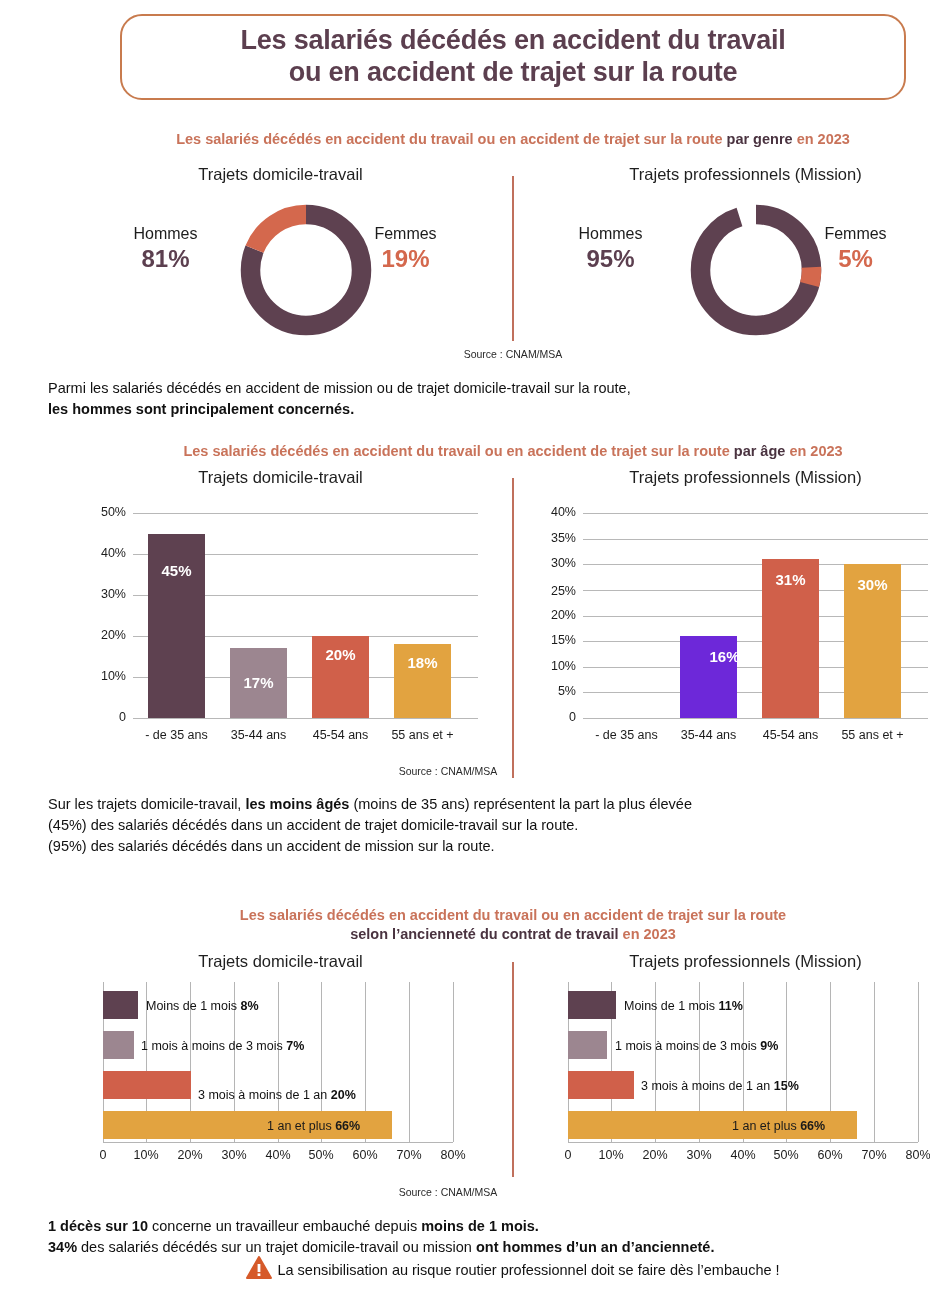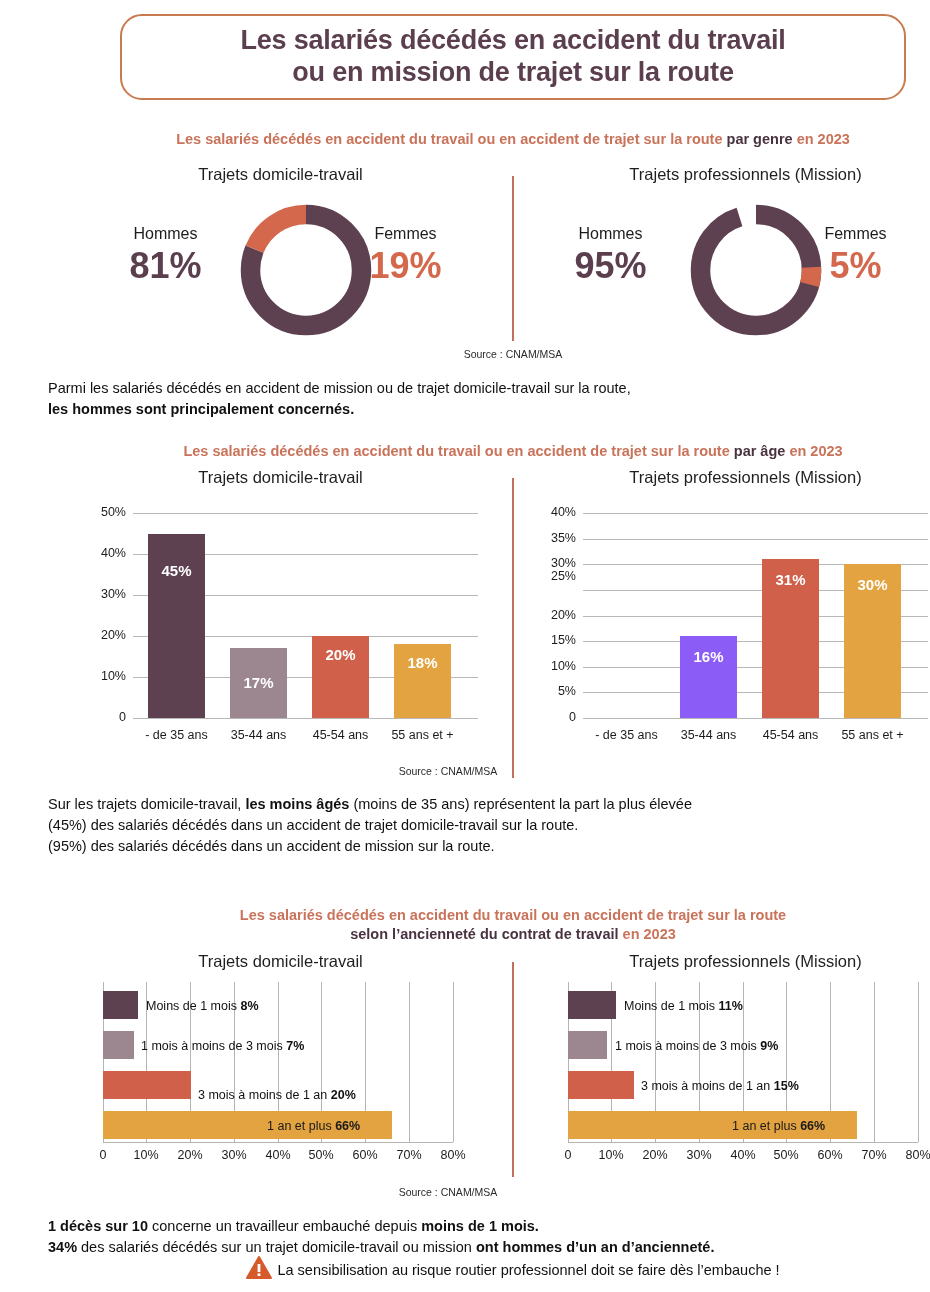--- a/index.html
+++ b/index.html
@@ -77,21 +77,21 @@
   .commentary b { font-weight: bold; }
 
   
   .donut-wrap { position: absolute; }
   .donut-label {
     position: absolute;
     text-align: center;
     white-space: nowrap;
   }
   .dl-name { font-size: 16px; color: #1c1c1c; display: block; }
-  .dl-val { font-size: 36px; font-weight: bold; display: block; margin-top: 2px; }
+  .dl-val { font-size: 24px; font-weight: bold; display: block; margin-top: 2px; }
   .dl-val.dark { color: #5c3f4f; }
   .dl-val.orange { color: #d4684d; }
 
   
   .vchart { position: absolute; }
   .vaxis-lbl {
     position: absolute;
     font-size: 12.5px;
     color: #1c1c1c;
     text-align: right;
@@ -154,21 +154,21 @@
   }
   .warn-icon { display: inline-block; vertical-align: -4px; margin-right: 5px; }
 </style>
 </head>
 <body>
 
 <div class="page">
 
   <div class="title-box">
     <div class="title-line">Les salariés décédés en accident du travail</div>
-    <div class="title-line">ou en mission de trajet sur la route</div>
+    <div class="title-line">ou en accident de trajet sur la route</div>
   </div>
 
   <div class="sec-head" style="top:130px;">
     <span>Les salariés décédés en accident du travail ou en accident de trajet sur la route </span><span class="dark">par genre </span><span>en 2023</span>
   </div>
 
   <div class="sub-title" style="left:0; top:165px; width:465px;">Trajets domicile-travail</div>
   <div class="sub-title" style="left:465px; top:165px; width:465px;">Trajets professionnels (Mission)</div>
 
   <div class="vdiv" style="left:464px; top:176px; height:165px;"></div>
@@ -261,28 +261,28 @@
     <div class="gridline" style="left:70px; top:89.9px;  width:345px;"></div>
     <div class="gridline" style="left:70px; top:115.5px; width:345px;"></div>
     <div class="gridline" style="left:70px; top:141.1px; width:345px;"></div>
     <div class="gridline" style="left:70px; top:166.8px; width:345px;"></div>
     <div class="gridline" style="left:70px; top:192.4px; width:345px;"></div>
     <div class="gridline" style="left:70px; top:218px;   width:345px;"></div>
 
     <div class="vaxis-lbl" style="left:5px; top:5px;     width:58px;">40%</div>
     <div class="vaxis-lbl" style="left:5px; top:30.6px;  width:58px;">35%</div>
     <div class="vaxis-lbl" style="left:5px; top:56.3px;  width:58px;">30%</div>
-    <div class="vaxis-lbl" style="left:5px; top:69px;  width:58px;">25%</div>
+    <div class="vaxis-lbl" style="left:5px; top:84px;  width:58px;">25%</div>
     <div class="vaxis-lbl" style="left:5px; top:107.5px; width:58px;">20%</div>
     <div class="vaxis-lbl" style="left:5px; top:133.1px; width:58px;">15%</div>
     <div class="vaxis-lbl" style="left:5px; top:158.8px; width:58px;">10%</div>
     <div class="vaxis-lbl" style="left:5px; top:184.4px; width:58px;">5%</div>
     <div class="vaxis-lbl" style="left:5px; top:210px;   width:58px;">0</div>
 
-    <div class="vbar" style="left:167px; top:136px;   width:57px; height:82px;    background:#8b5cf6;">
+    <div class="vbar" style="left:167px; top:136px;   width:57px; height:82px;    background:#6d28d9;padding-left:16px;">
       <div class="vbar-val" style="top:12px;">16%</div>
     </div>
     <div class="vbar" style="left:249px; top:59.1px;  width:57px; height:158.9px; background:#d0604a;">
       <div class="vbar-val" style="top:12px;">31%</div>
     </div>
     <div class="vbar" style="left:331px; top:64.3px;  width:57px; height:153.7px; background:#e2a340;">
       <div class="vbar-val" style="top:12px;">30%</div>
     </div>
 
     <div class="vcat" style="left:73px;  top:228px; width:81px;">- de 35 ans</div>

